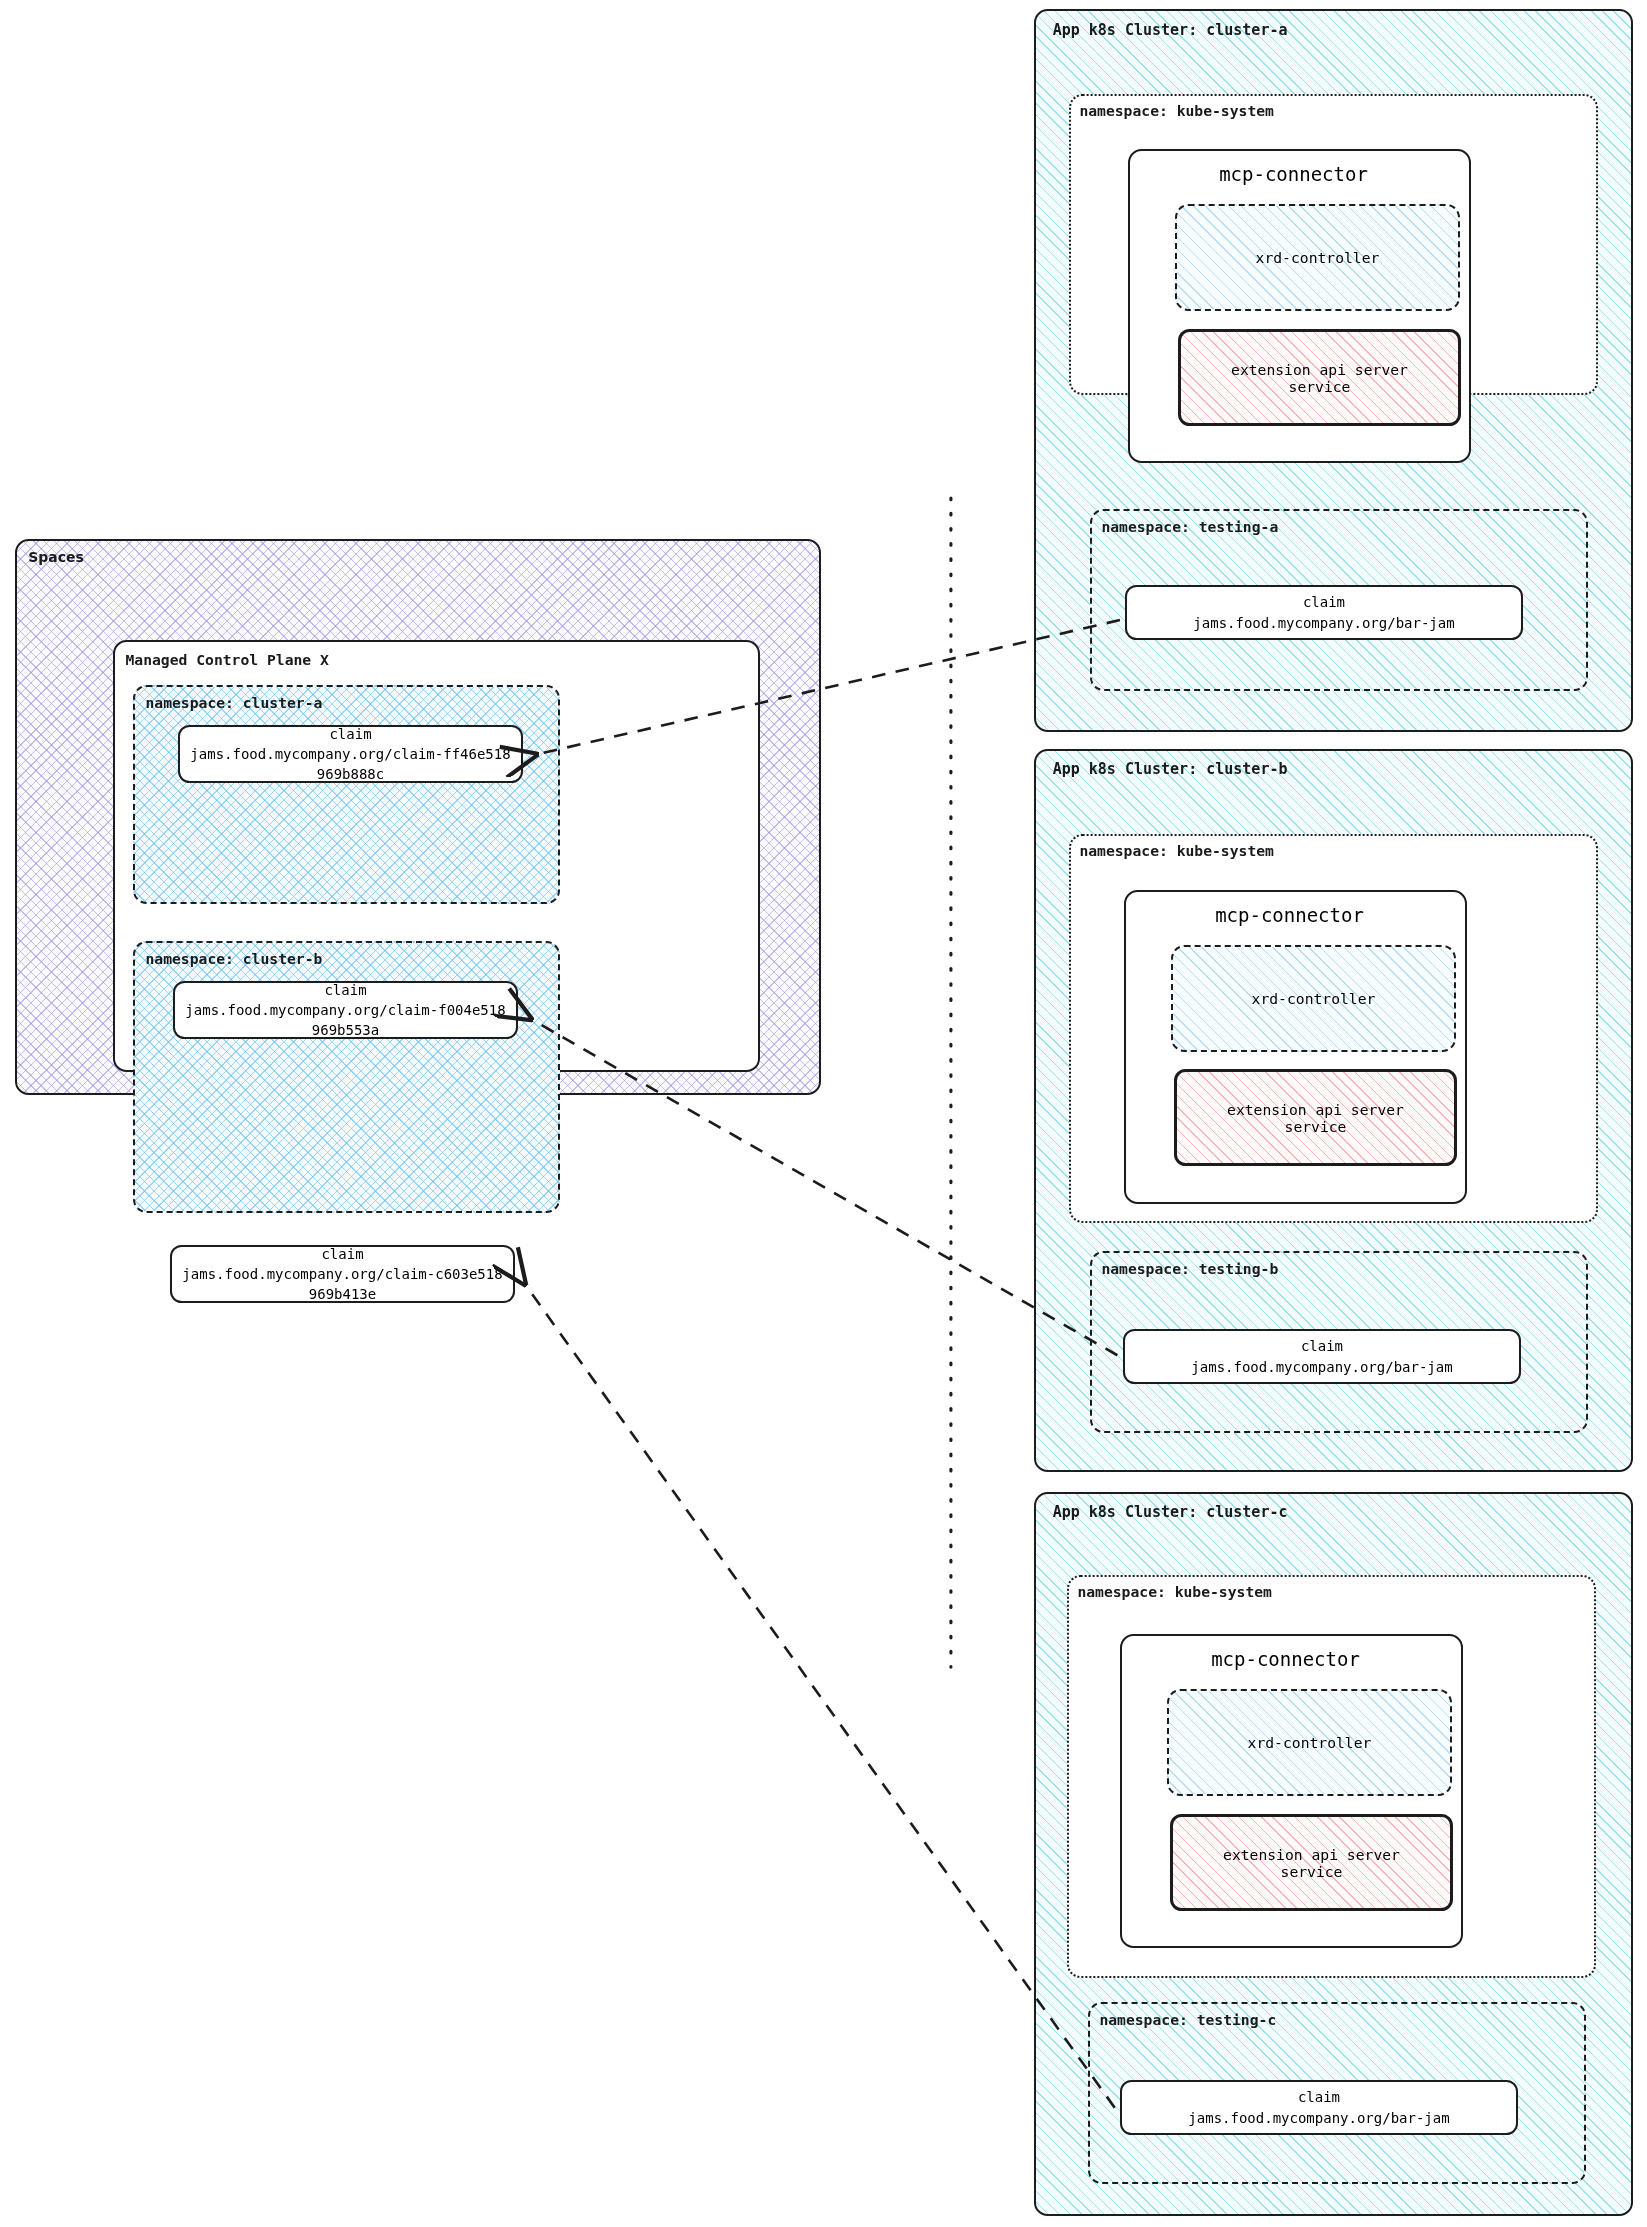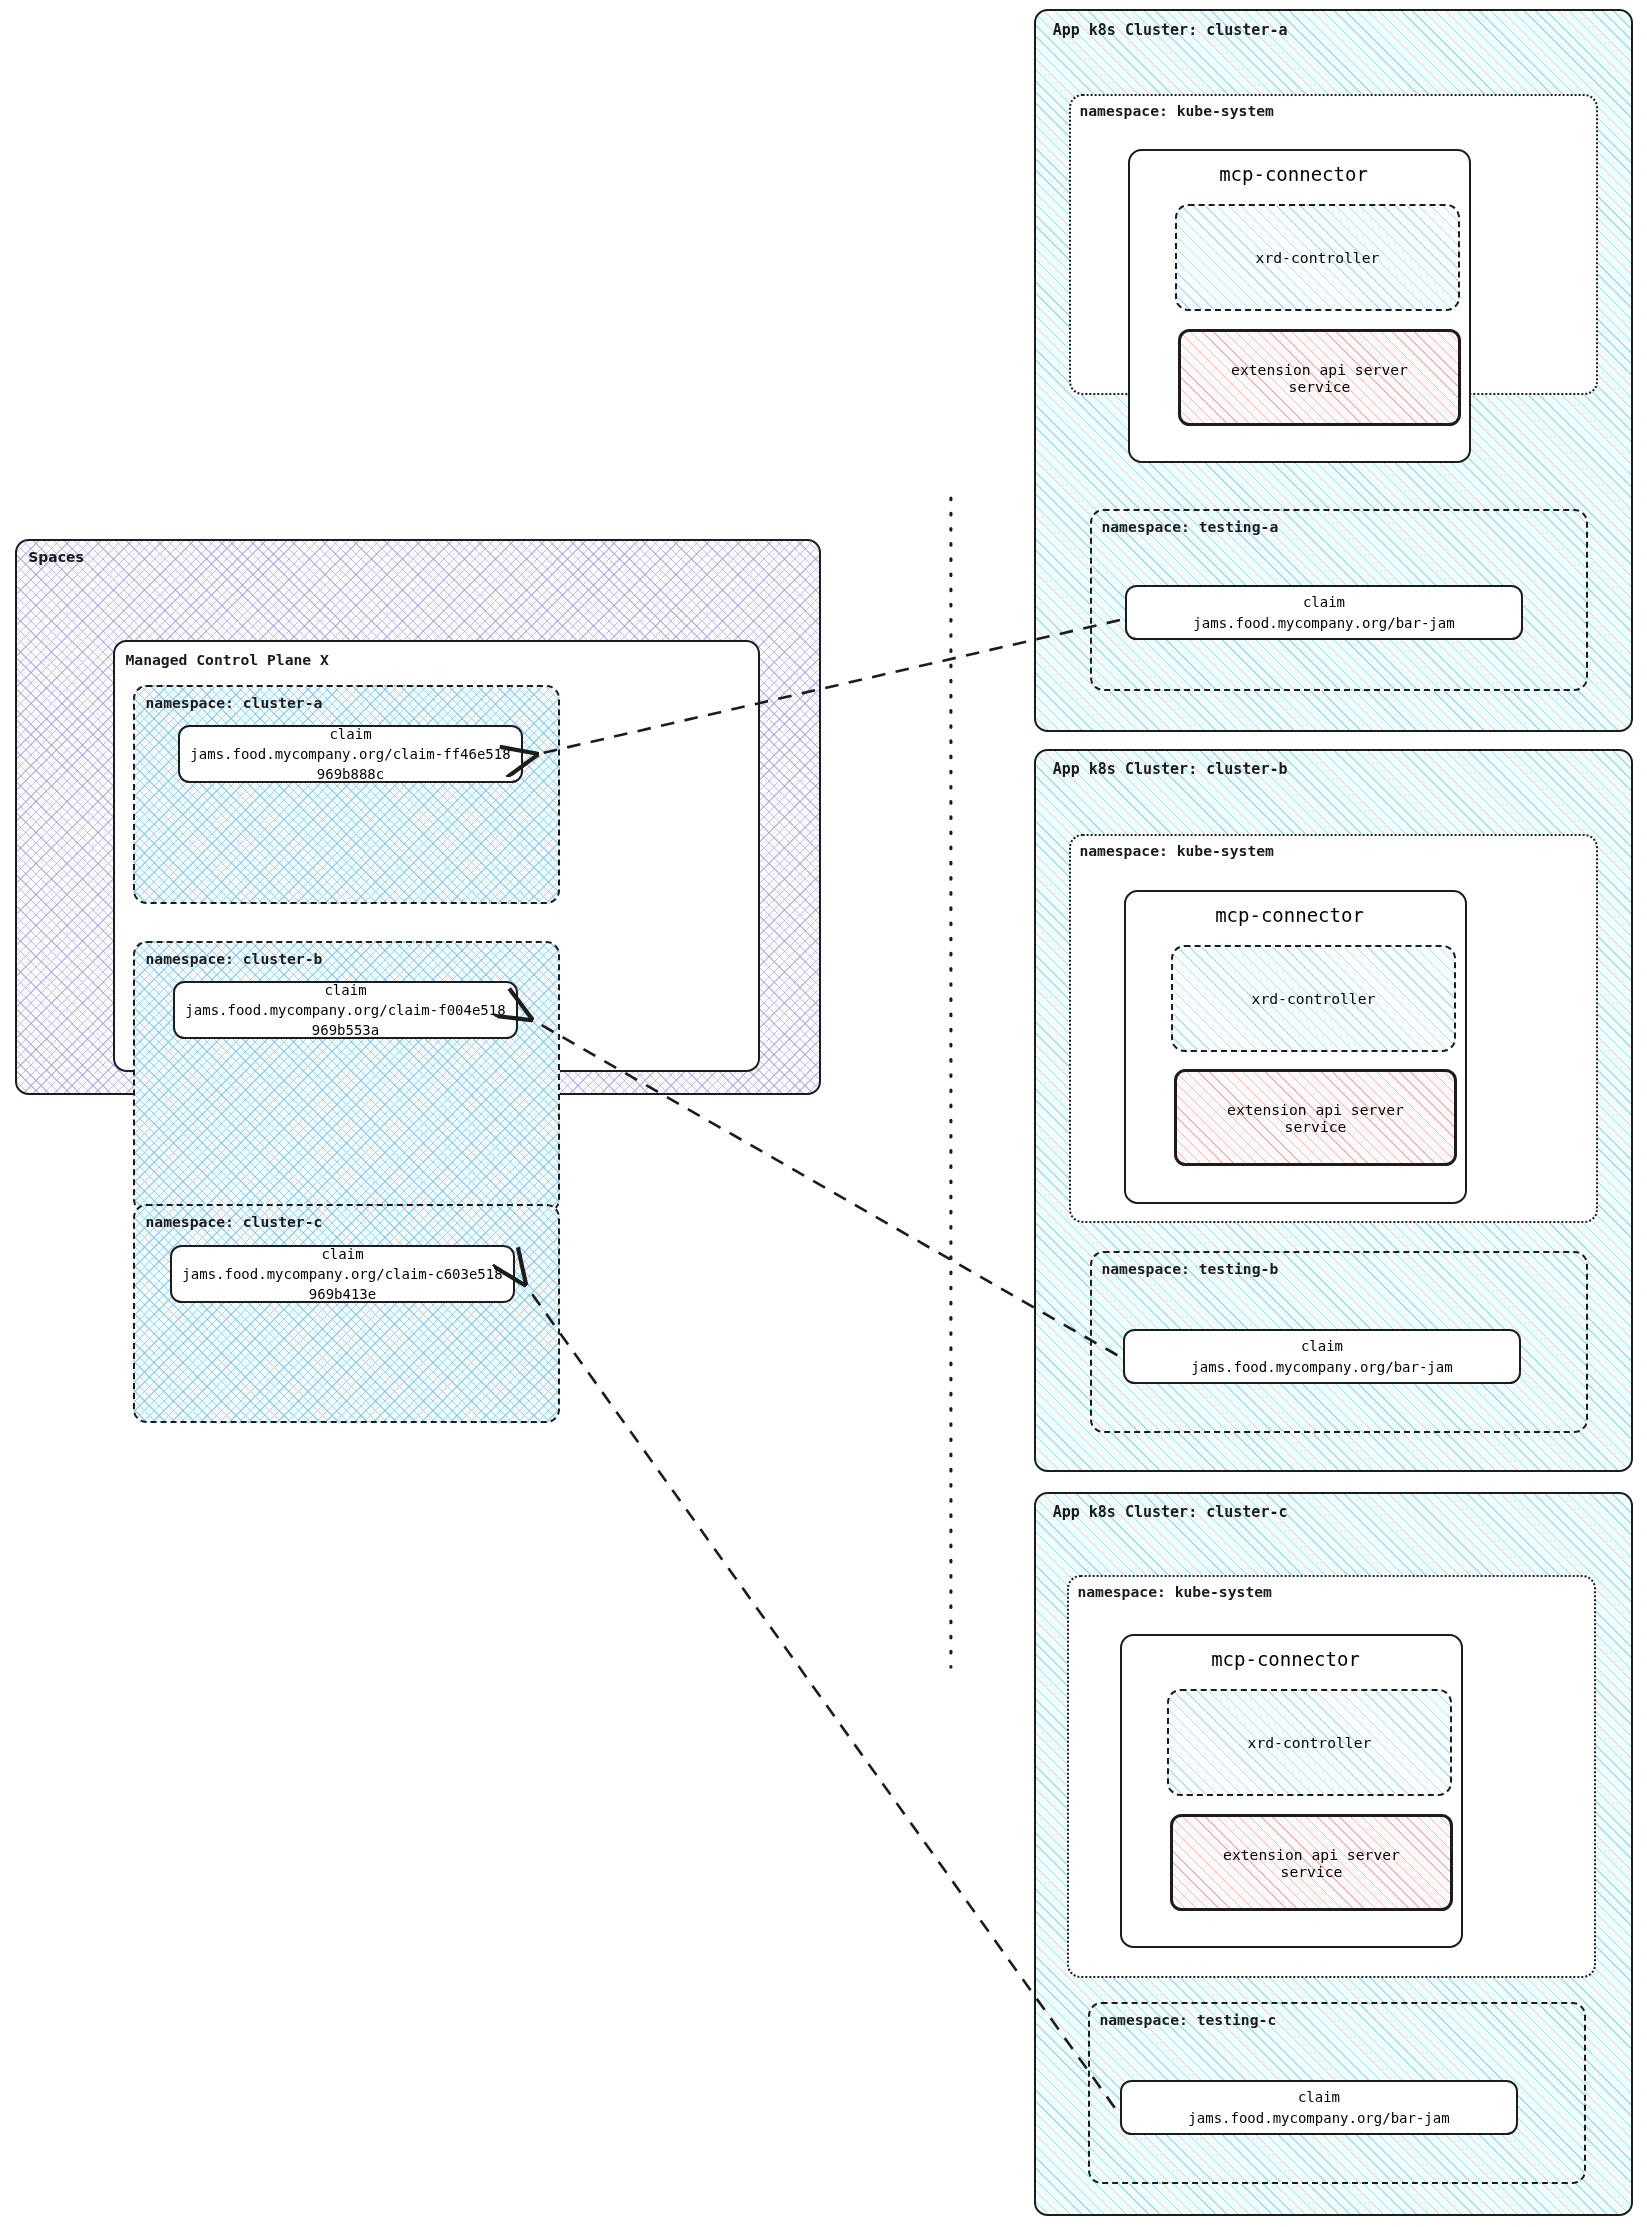--- a/index.html
+++ b/index.html
@@ -132,23 +132,20 @@
   <div class="box b-dashed hatch-bluecross" style="left:133px; top:941px; width:427px; height:272px;">
     <div class="label t-ns" style="left:10.5px; top:7.3px;">namespace: cluster-b</div>
   </div>
   <div class="claim-box" style="left:173px; top:981px; width:345px; height:58px;">
     <div class="t-claim">
       <span>claim</span><br>
       <span style="display:inline-block;max-width:324px;word-break:break-all;">jams.food.mycompany.org/claim-f004e518969b553a</span>
     </div>
   </div>
 
-  <div class="box b-dashed hatch-bluecross" style="left:133px; top:1204px; width:427px; height:219px;">
-    <div class="label t-ns" style="left:10.5px; top:7.3px;">namespace: cluster-c</div>
-  </div>
   <div class="claim-box" style="left:170px; top:1245px; width:345px; height:58px;">
     <div class="t-claim">
       <span>claim</span><br>
       <span style="display:inline-block;max-width:324px;word-break:break-all;">jams.food.mycompany.org/claim-c603e518969b413e</span>
     </div>
   </div>
 
   <div class="box hatch-cyan" style="left:1034px; top:9.4px; width:599px; height:723px;">
     <div class="label t-cluster" style="left:16.7px; top:9.4px;">App k8s Cluster: cluster-a</div>
   </div>

